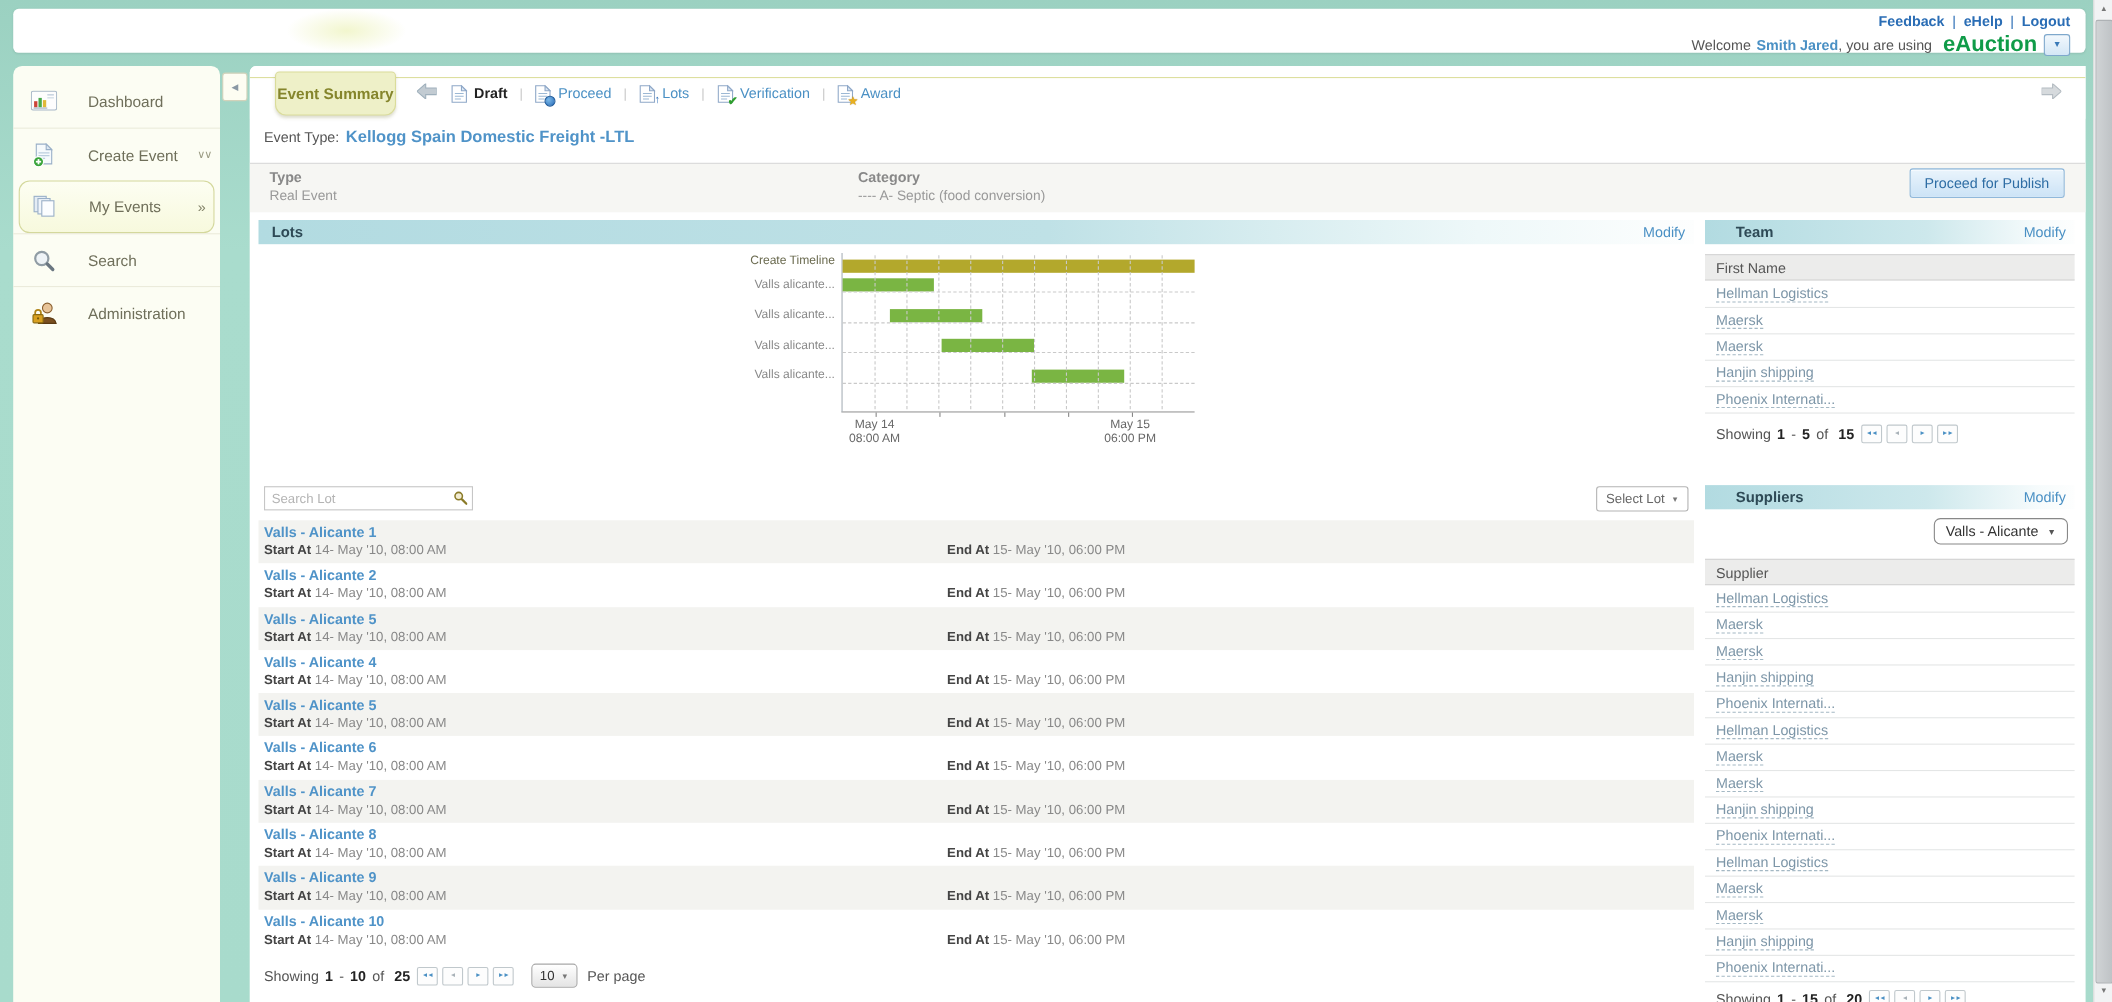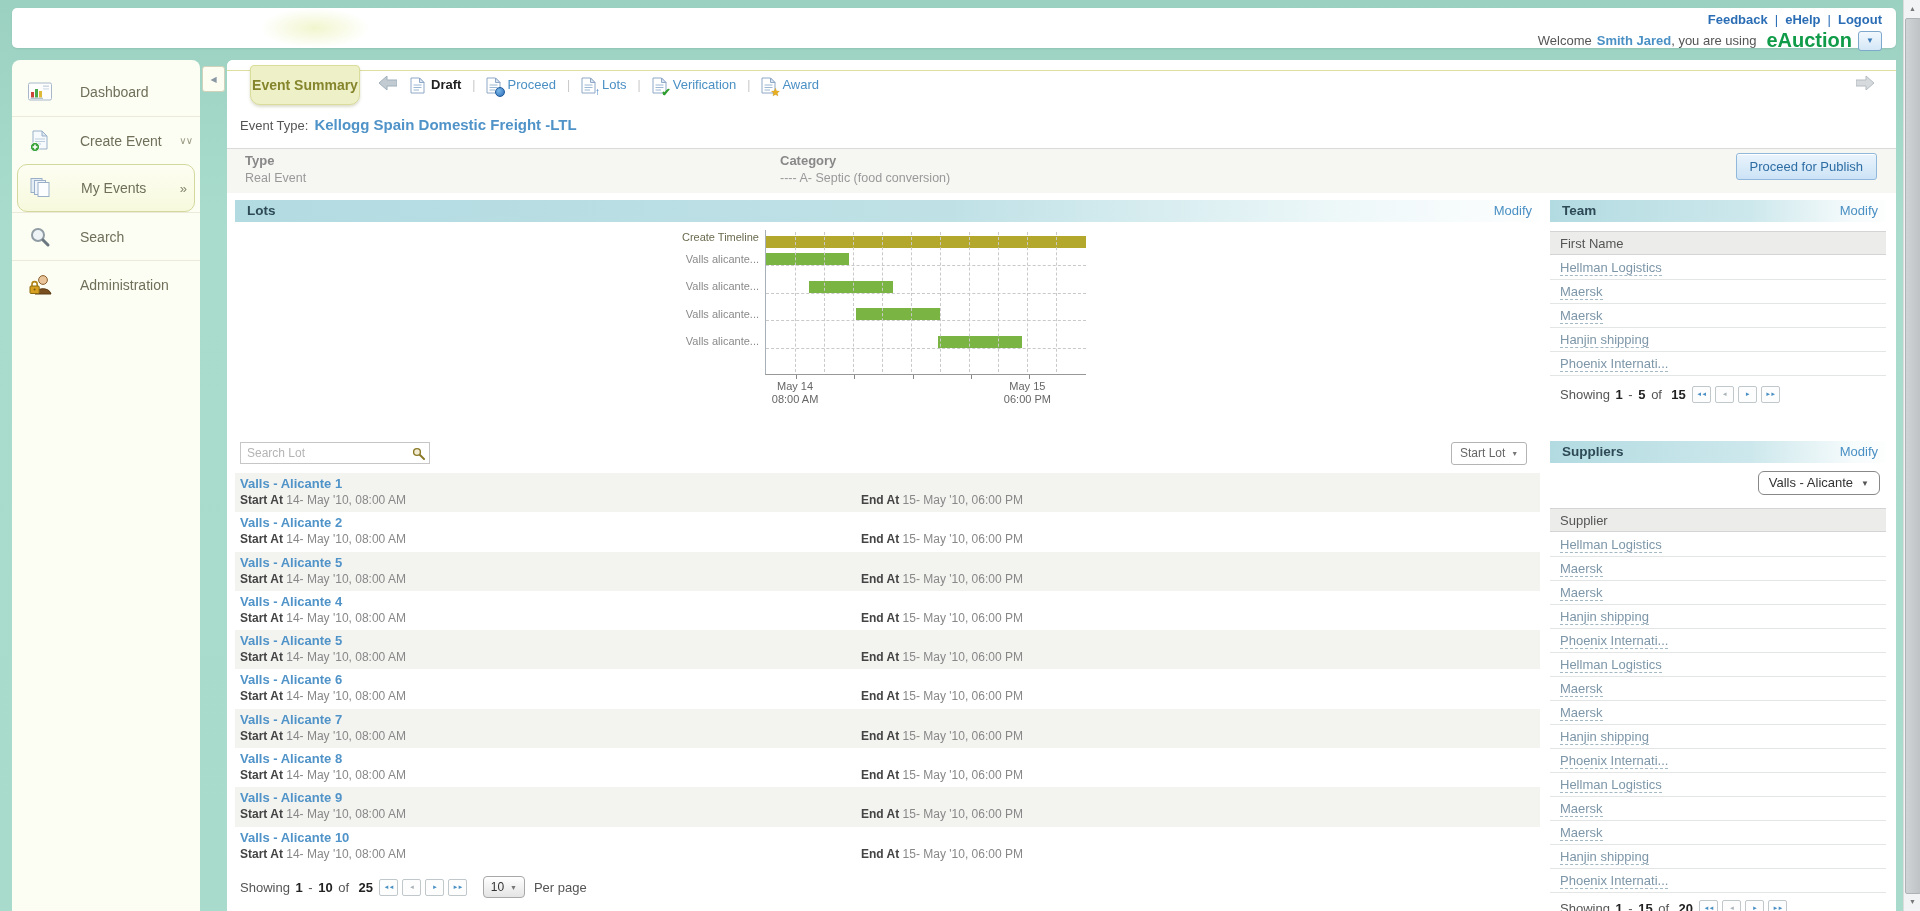--- a/index.html
+++ b/index.html
@@ -122,21 +122,21 @@
   .pg-btn{display:inline-block;width:17px;height:15px;line-height:15px;text-align:center;border:1px solid #c0c8cc;
           border-radius:2px;background:#fdfdfd;font-size:6px;margin-left:4px;letter-spacing:-1px;cursor:pointer;vertical-align:-2px;}
   .pg-first,.pg-next,.pg-last{color:#4a90c4;}
   .pg-prev{color:#a9b2b8;}
   .perpage-box{display:inline-block;width:40px;height:20px;margin-left:16px;border:1px solid #a8a8a8;border-radius:4px;
                background:linear-gradient(#fff,#e4e4e4);text-align:center;line-height:20px;font-size:12px;color:#333;cursor:pointer;}
   .perpage-label{margin-left:9px;color:#555;}
 
   
   .right-col{position:absolute;left:1323px;top:140px;width:336px;height:711px;}
-  .rc-bar{position:relative;height:22px;line-height:22px;padding-left:12px;box-sizing:border-box;font-size:13.5px;font-weight:bold;color:#2e4a56;
+  .rc-bar{position:relative;height:22px;line-height:22px;padding-left:28px;box-sizing:border-box;font-size:13.5px;font-weight:bold;color:#2e4a56;
           background:linear-gradient(90deg,#b2dbe1 0%,#cde8ec 60%,#f6fbfc 90%,#fdfefe 100%);}
   .bar-team{position:absolute;left:0;top:0;width:100%;}
   .bar-suppliers{position:absolute;left:0;top:241px;width:100%;}
   .col-header{position:absolute;left:0;width:100%;height:24px;line-height:24px;padding-left:10px;box-sizing:border-box;
               background:#ececeb;border-top:1px solid #d4d4d4;border-bottom:1px solid #d4d4d4;font-size:13px;color:#555;}
   .hdr-team{top:31px;} .hdr-suppliers{top:308px;}
   .panel-rows{position:absolute;left:0;width:100%;}
   .rows-team{top:56px;} .rows-suppliers{top:333px;}
   .panel-row{height:24px;line-height:22px;padding-left:10px;border-bottom:1px solid #e4e6e6;box-sizing:border-box;}
   .panel-link{font-size:13px;color:#7d96a8;border-bottom:1px dashed #a4b8c4;cursor:pointer;}
@@ -361,21 +361,21 @@
     <div class="search-wrap">
       <input class="search-input" placeholder="Search Lot" style="">
       <span class="search-btn">
         <svg width="13" height="13" viewBox="0 0 13 13">
             <circle cx="5" cy="5" r="3.4" fill="#f2ecd2" stroke="#8a7a28" stroke-width="1.4"></circle>
             <line x1="8" y1="8" x2="12" y2="12" stroke="#8a7a28" stroke-width="2" stroke-linecap="round"></line>
           </svg>
       </span>
     </div>
     <span class="selectlot-btn">
-      <span>Start Lot</span><span class="dd-caret">▼</span>
+      <span>Select Lot</span><span class="dd-caret">▼</span>
     </span>
 
     <div class="lot-rows" id="lot-rows">
         <div class="lot-row alt">
           <a class="lot-name">Valls - Alicante 1</a>
           <div class="lot-times">
             <span class="lot-start"><b>Start At</b> <span>14- May '10, 08:00 AM</span></span>
             <span class="lot-end"><b>End At</b> <span>15- May '10, 06:00 PM</span></span>
           </div>
         </div>

